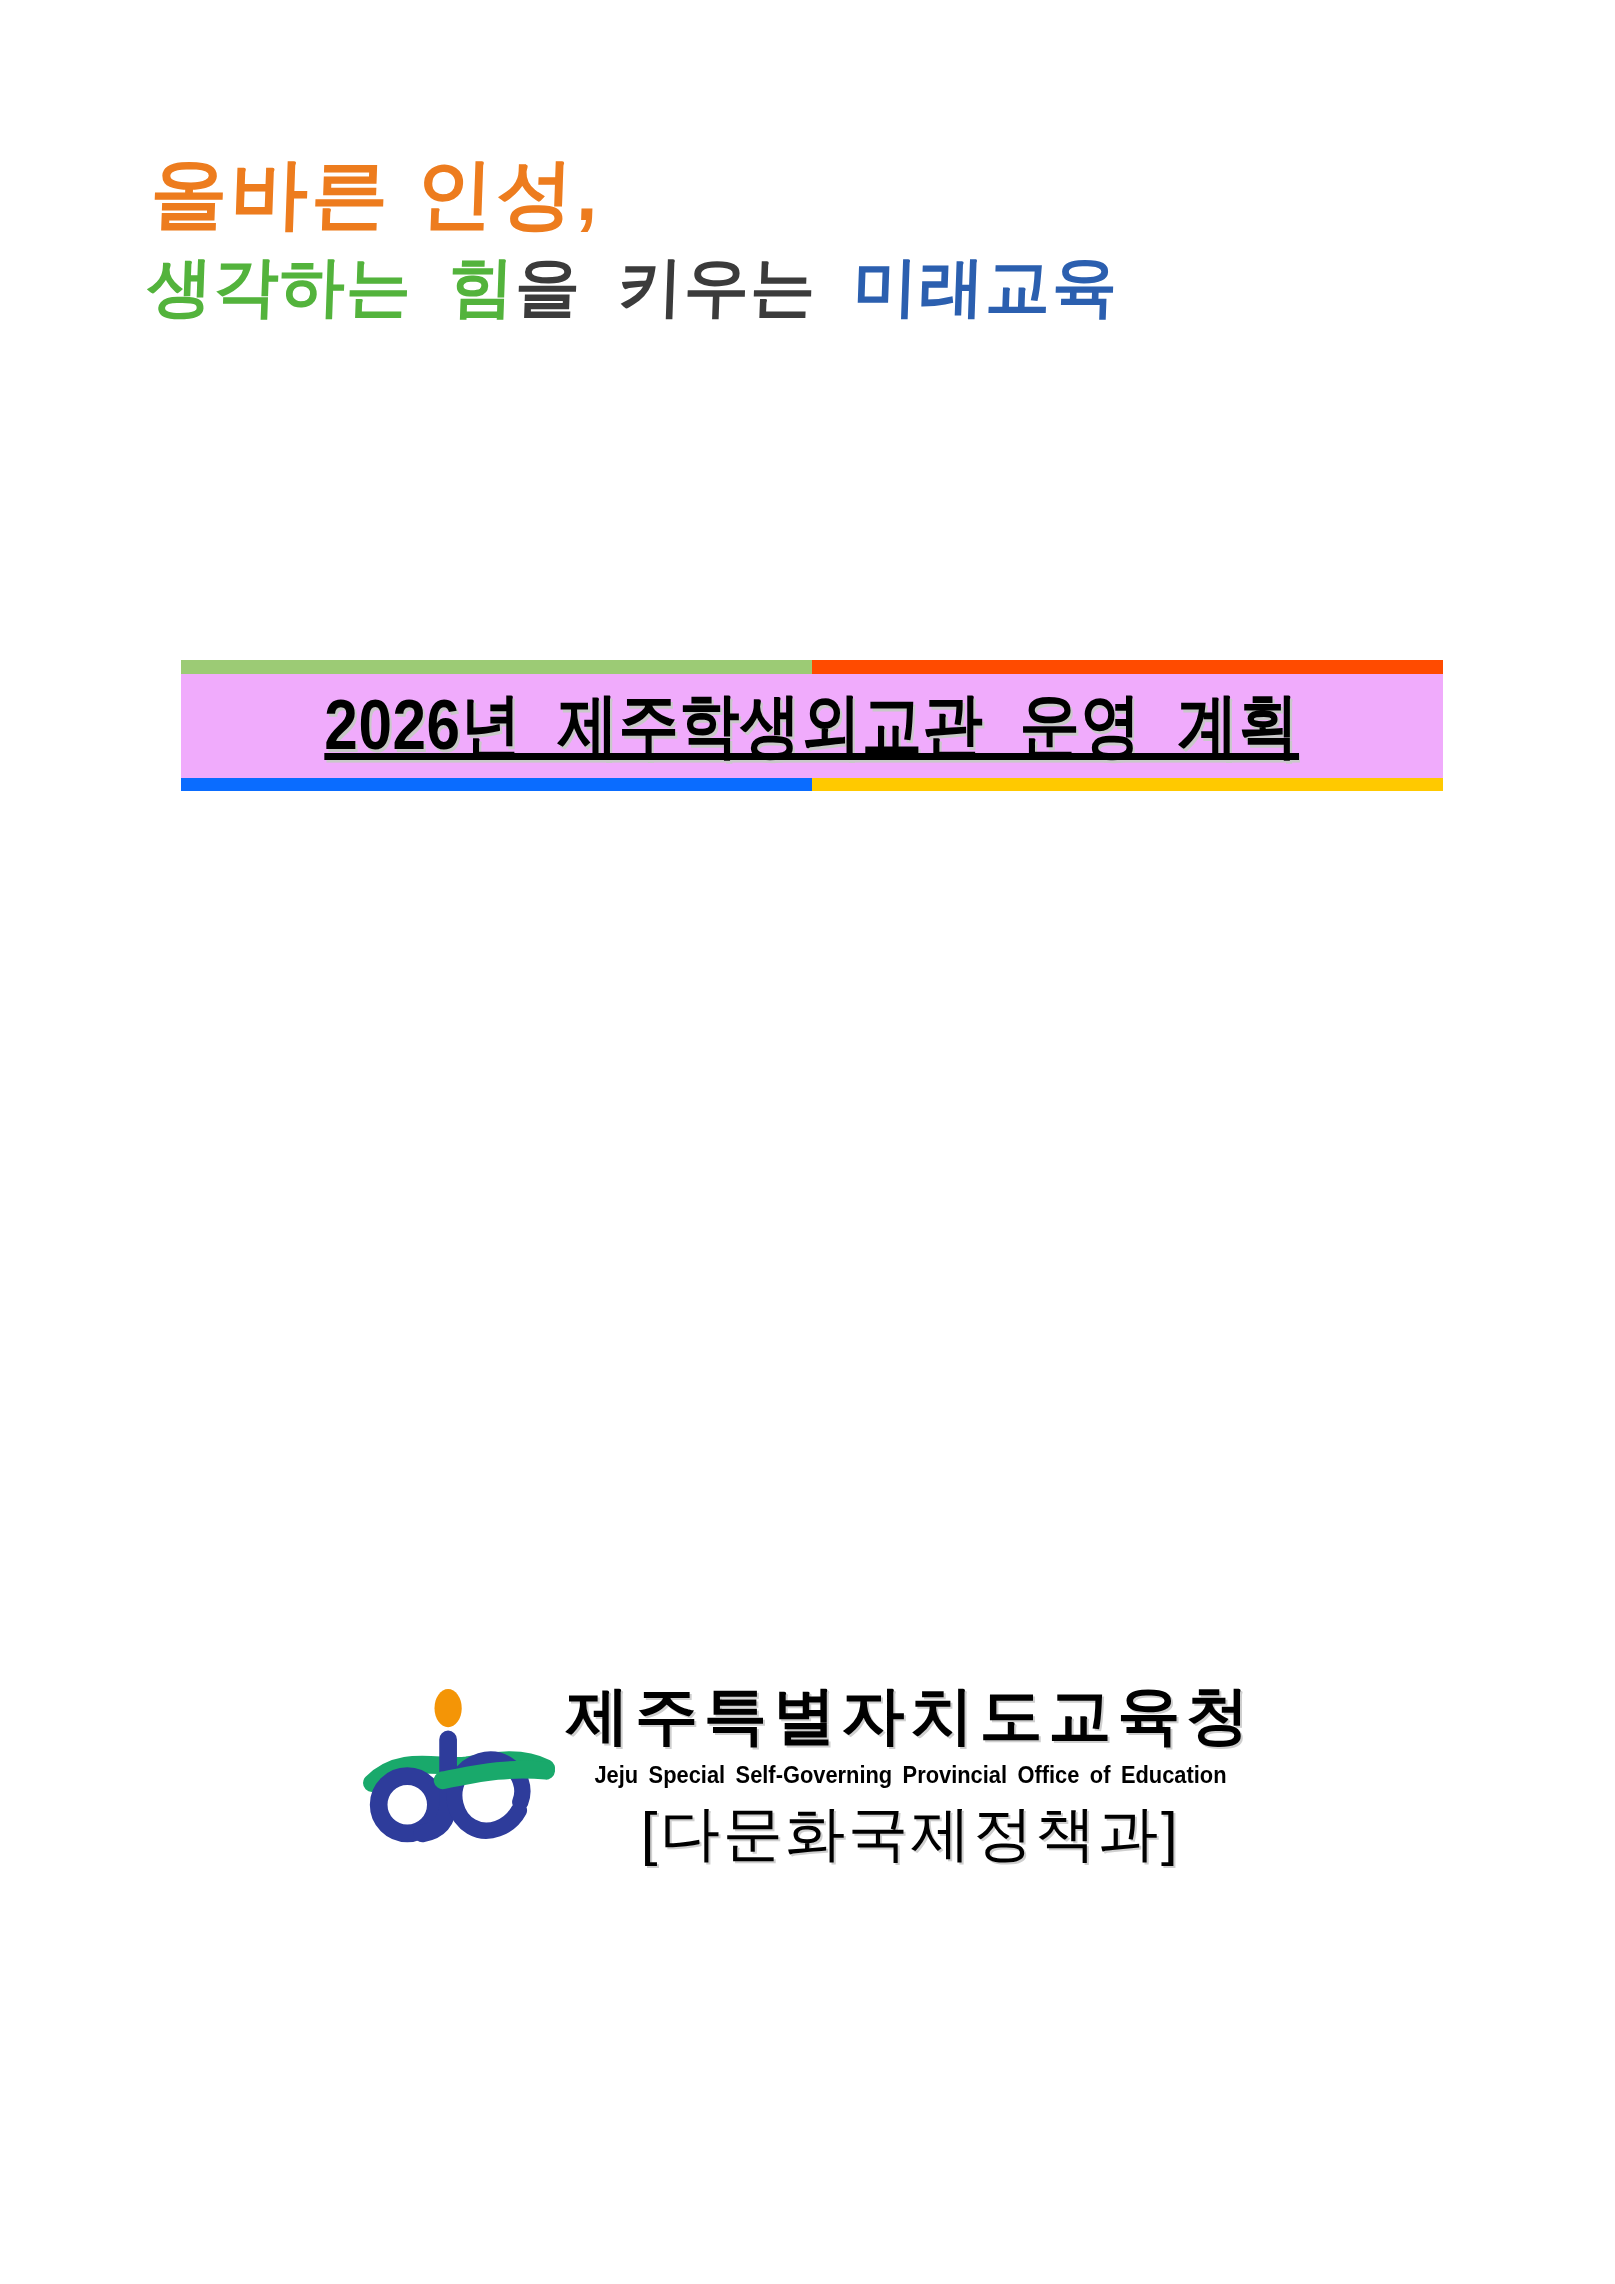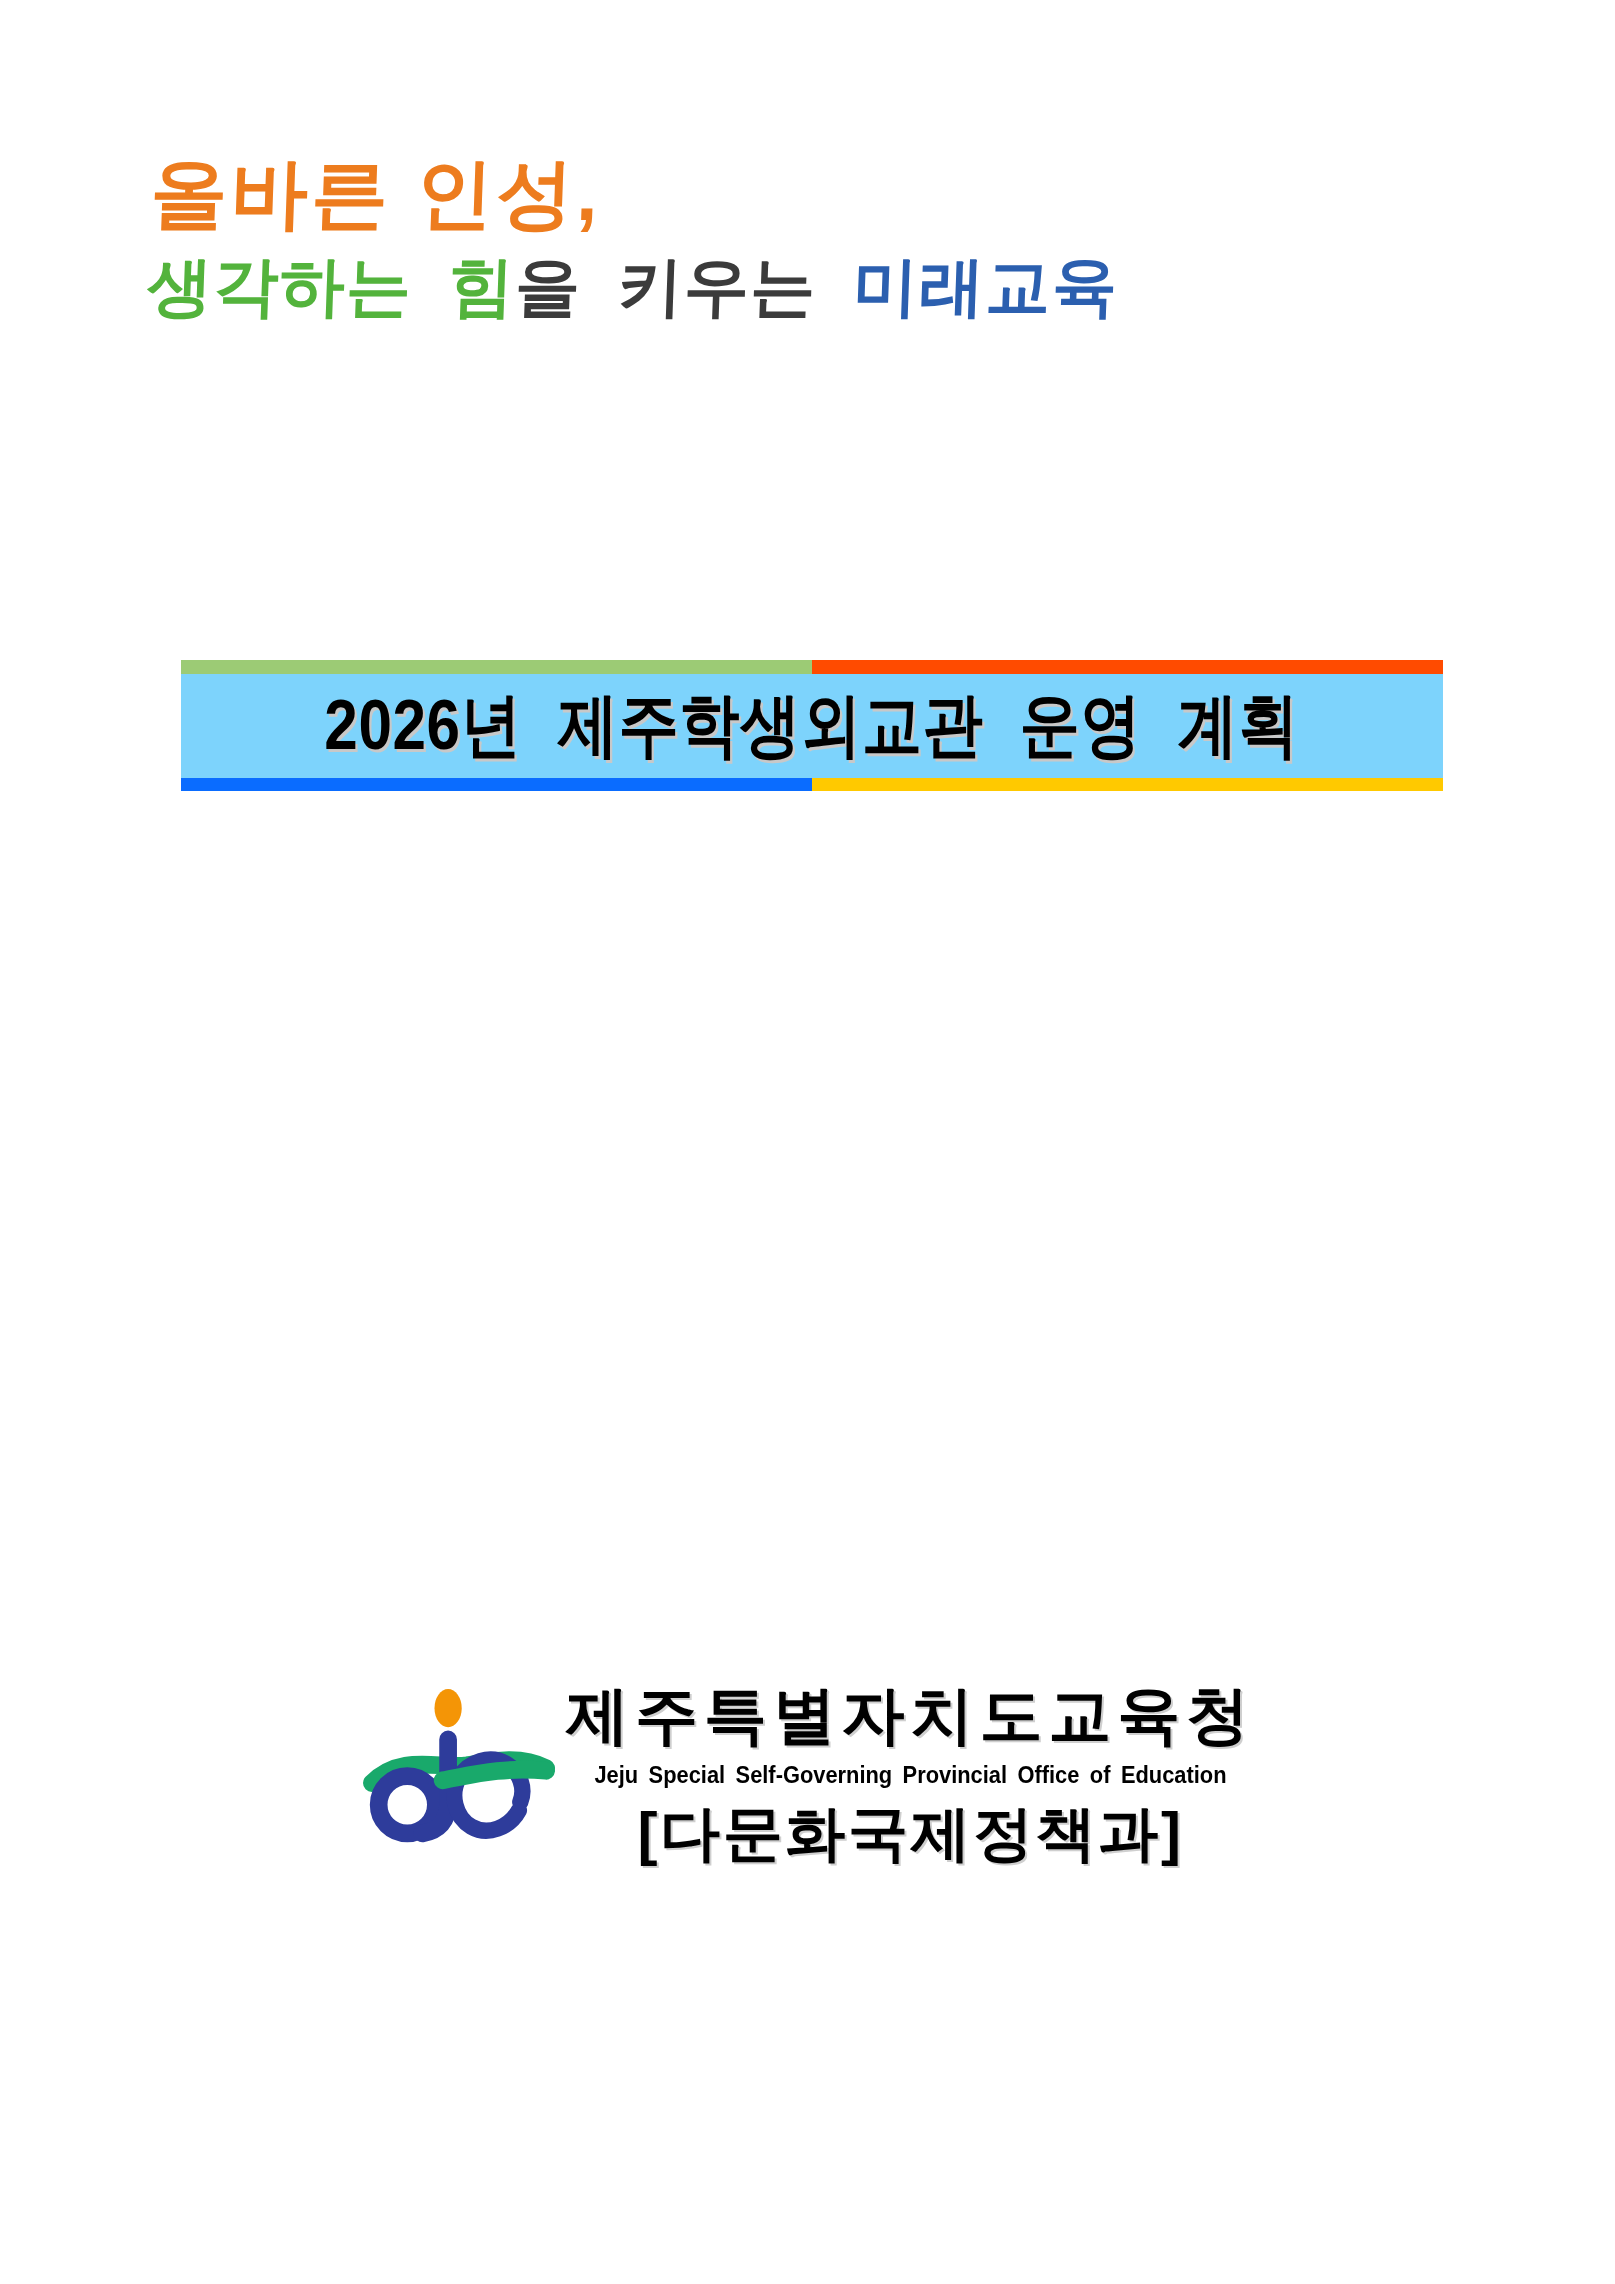--- a/index.html
+++ b/index.html
@@ -64,42 +64,42 @@
   .org-block{text-align:center;color:#000;}
   .org-kr{
     font-size:63px;font-weight:bold;letter-spacing:5.9px;white-space:nowrap;
     text-shadow:2px 2px 0 #cfcfcf;
   }
   .org-en{
     font-size:23px;font-weight:bold;white-space:nowrap;margin-top:2.6px;
     transform:scaleX(0.95);word-spacing:4.6px;
   }
   .org-dept{
-    font-size:60px;font-weight:bold;margin-top:5.2px;letter-spacing:2.6px;
+    font-size:60px;font-weight:normal;margin-top:5.2px;letter-spacing:2.6px;
     text-shadow:2px 2px 0 #cfcfcf;white-space:nowrap;
   }
 </style>
 </head>
 <body>
 
 <div class="page">
 
   <div class="slogan">
     <div class="slogan-line1" style="color: rgb(237, 124, 30);">올바른 인성,</div>
     <div class="slogan-line2">
       <span style="color: rgb(83, 179, 60);">생각하는 힘</span><span style="color: rgb(59, 59, 59);">을 키우는 </span><span style="color: rgb(43, 95, 175);">미래교육</span>
     </div>
   </div>
 
   <div class="banner">
     <div class="banner-bar">
       <div class="half" style="background-color: rgb(156, 203, 117);"></div>
       <div class="half" style="background-color: rgb(255, 75, 0);"></div>
     </div>
-    <div class="banner-body" style="background-color: #7dd3fc;">
+    <div class="banner-body" style="background-color: #f0abfc; text-decoration: underline;">
       <div class="banner-title">2026년 제주학생외교관 운영 계획</div>
     </div>
     <div class="banner-bar">
       <div class="half" style="background-color: rgb(10, 108, 255);"></div>
       <div class="half" style="background-color: rgb(255, 201, 0);"></div>
     </div>
   </div>
 
 
   <div class="footer">

